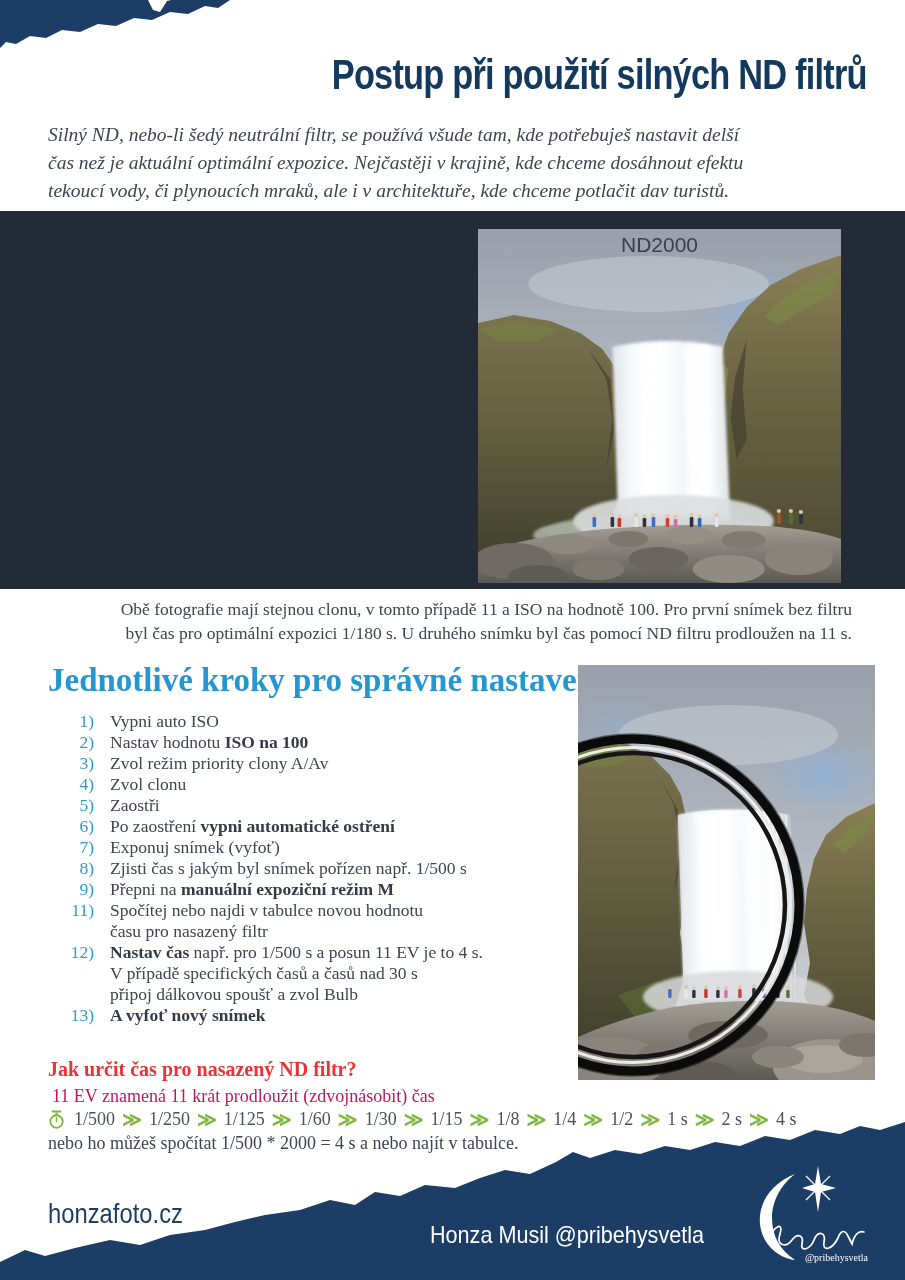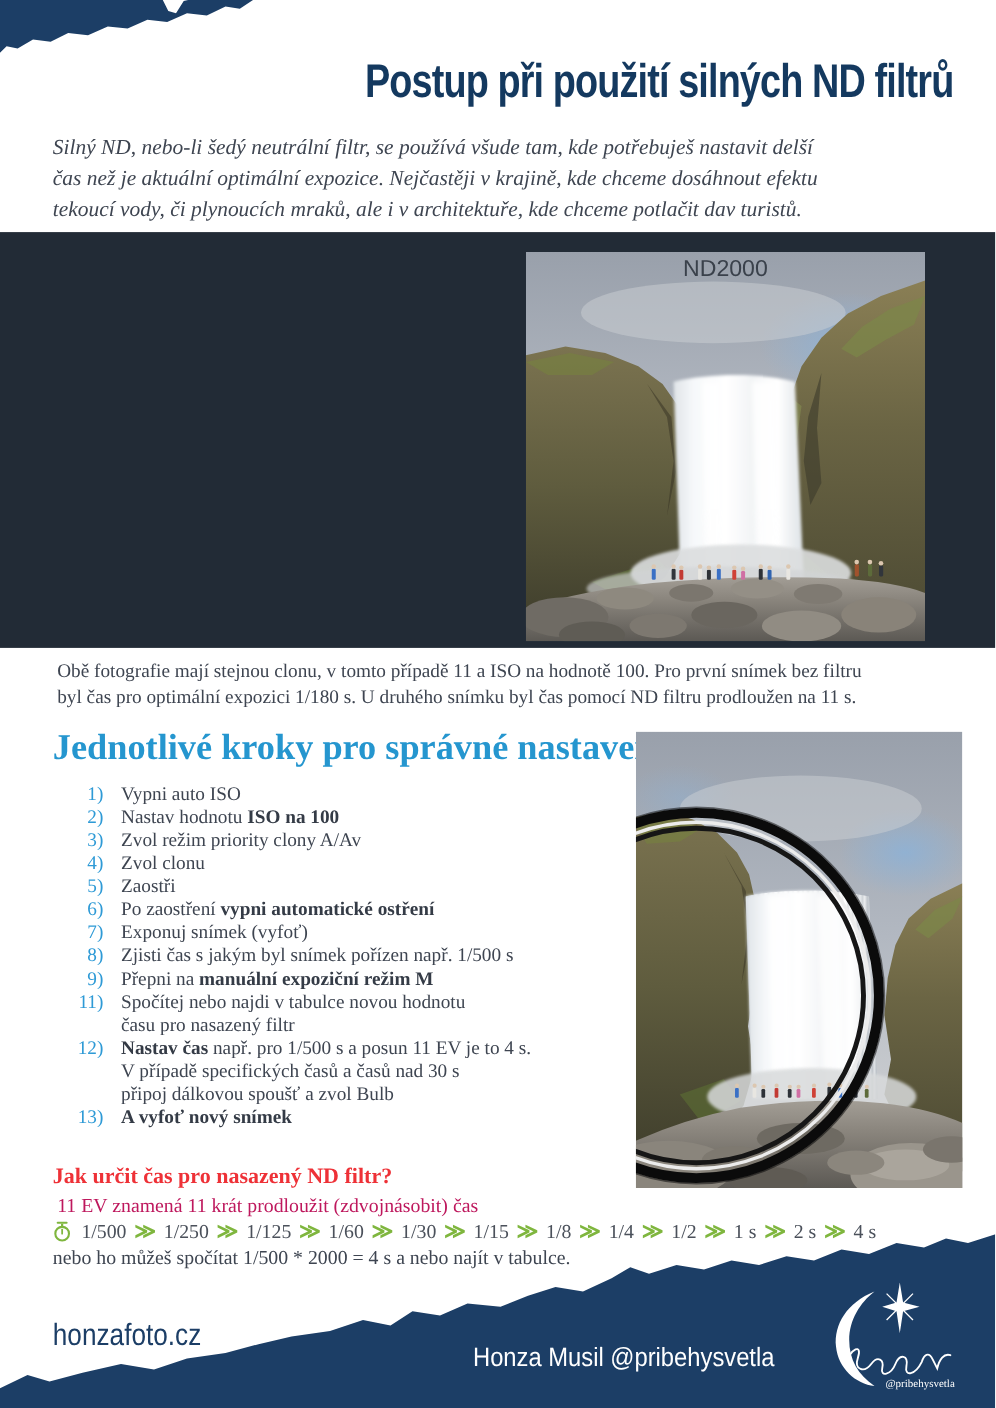--- a/index.html
+++ b/index.html
@@ -20,21 +20,21 @@
 
   
   .band{position:absolute;left:0;top:211px;width:905px;height:378px;background:#222b36;}
   .photo{position:absolute;top:14px;width:362px;height:354px;overflow:hidden;}
   .photo.left{left:76px;}
   .photo.right{left:474px;width:363px;}
   .photo-label{position:absolute;top:4px;left:0;width:100%;text-align:center;
          font-family:"Liberation Sans", sans-serif;font-size:21px;color:#3a414b;}
 
   
-  .caption{position:absolute;left:52px;top:597px;width:800px;margin:0;text-align:left;
+  .caption{position:absolute;left:52px;top:597px;width:800px;margin:0;text-align:right;
          font-size:17.5px;line-height:24px;color:#3e4551;}
 
   
   .steps-heading{position:absolute;left:48px;top:662px;margin:0;
          font-size:33px;font-weight:700;color:#2596cf;}
   .steps{position:absolute;left:48px;top:711px;margin:0;padding:0;list-style:none;width:510px;}
   .steps li{display:flex;margin:0;}
   .step-num{flex:0 0 46px;text-align:right;color:#2e9ad6;font-size:17.5px;line-height:21px;}
   .step-text{margin-left:16px;color:#3e4551;font-size:17.5px;line-height:21px;width:470px;
          white-space:pre-line;}

